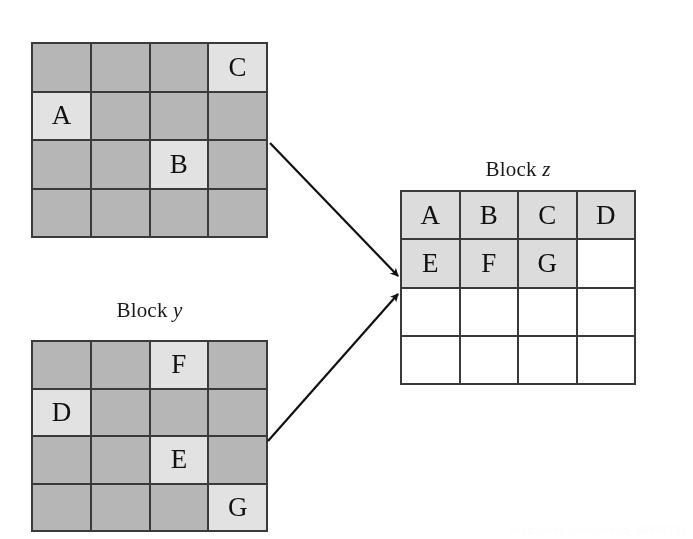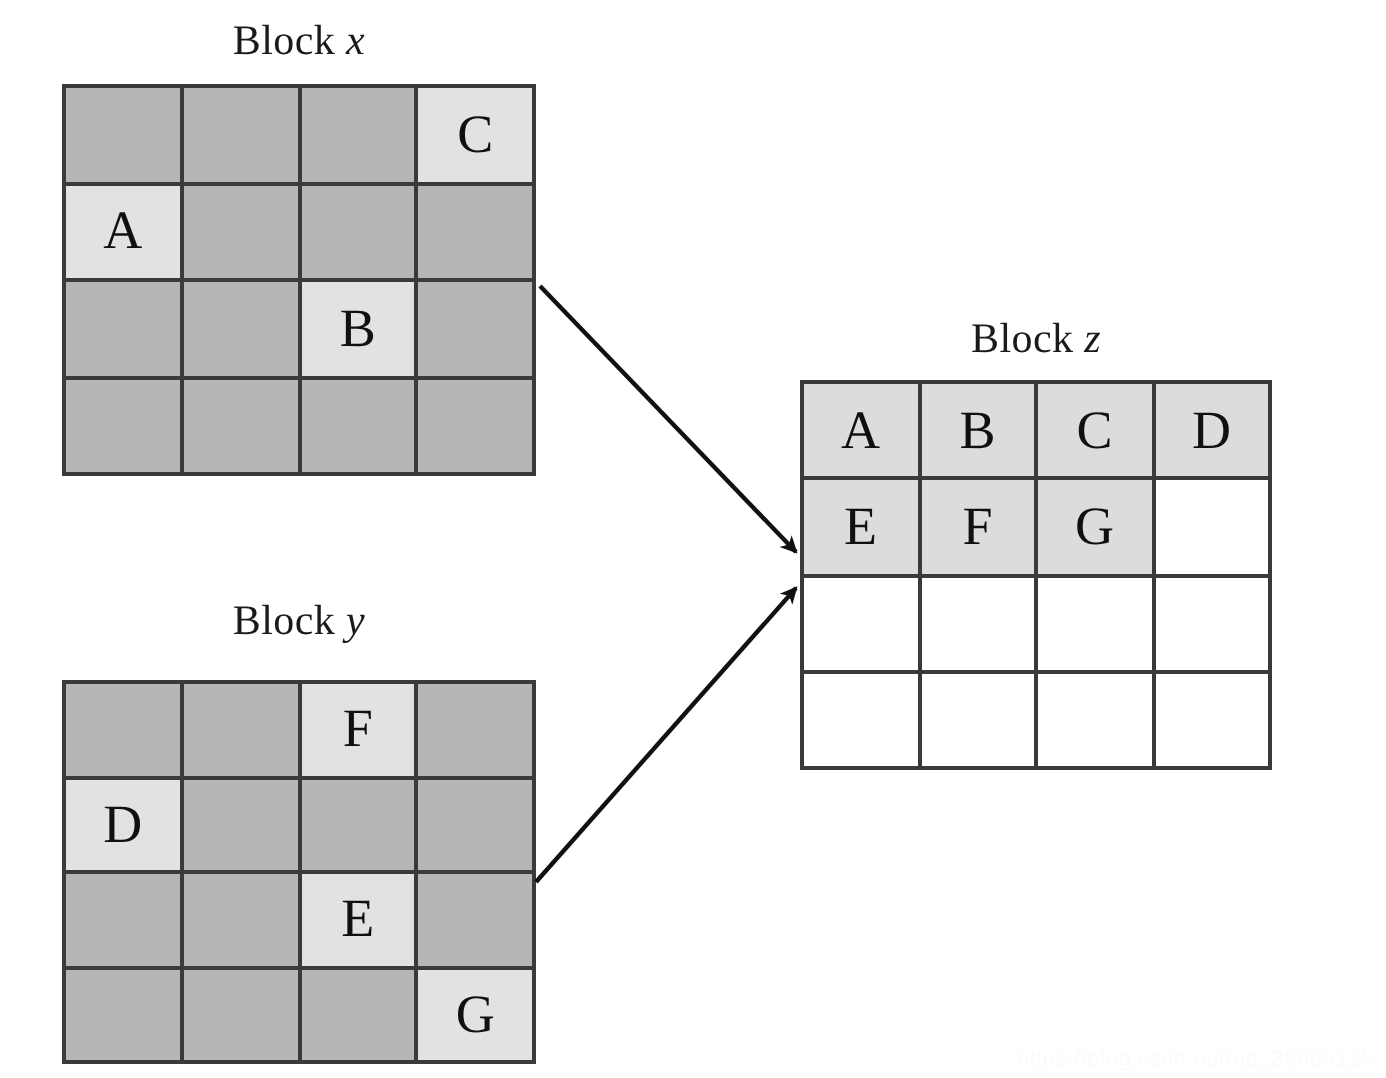--- a/index.html
+++ b/index.html
@@ -96,24 +96,20 @@
     letter-spacing: 0.3px;
     white-space: nowrap;
     user-select: none;
   }
 </style>
 </head>
 <body>
 
 <div id="canvas">
 
-  <div class="block-title" id="block-x-title">
-    <span>Block</span>
-    <span class="var">x</span>
-  </div>
   <div class="grid" id="block-x-grid">
       <div class="cell plain"></div>
       <div class="cell plain"></div>
       <div class="cell plain"></div>
       <div class="cell marked">C</div>
       <div class="cell marked">A</div>
       <div class="cell plain"></div>
       <div class="cell plain"></div>
       <div class="cell plain"></div>
       <div class="cell plain"></div>

